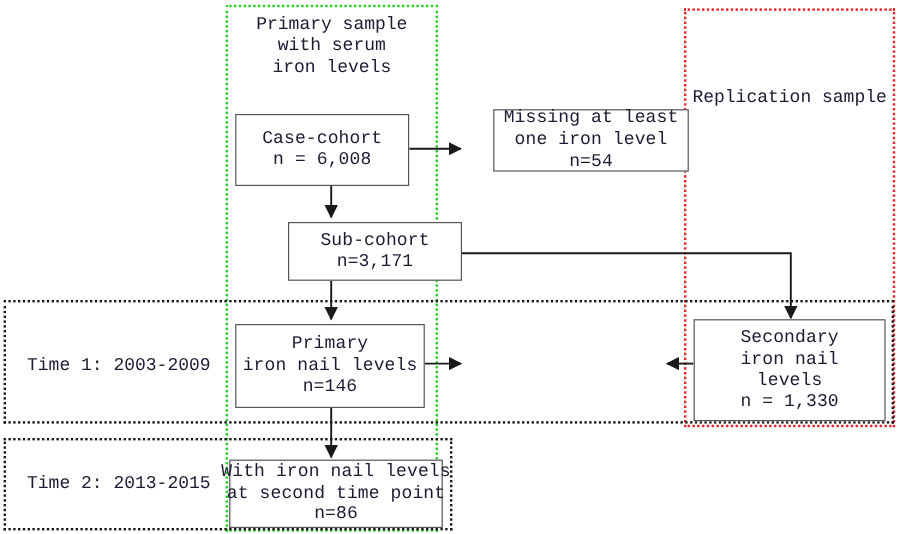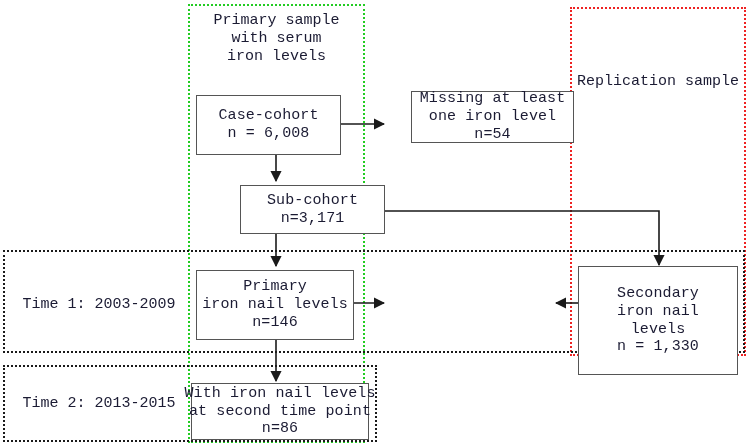--- a/index.html
+++ b/index.html
@@ -131,21 +131,21 @@
     <span class="line">n=3,171</span>
   </div>
 
   <div class="node" style="left:196px; top:270px; width:158px; height:70px;">
     <span class="line">Primary</span>
     <span class="line">iron nail levels</span>
     <span class="line">n=146</span>
   </div>
 
 
-  <div class="node" style="left:578px; top:266px; width:160px; height:109px;">
+  <div class="node" style="left:578px; top:266px; width:160px; height:85px;">
     <span class="line">Secondary</span>
     <span class="line">iron nail</span>
     <span class="line">levels</span>
     <span class="line">n = 1,330</span>
   </div>
 
   <div class="node" style="left:191px; top:383px; width:178px; height:57px;">
     <span class="line">With iron nail levels</span>
     <span class="line">at second time point</span>
     <span class="line">n=86</span>

